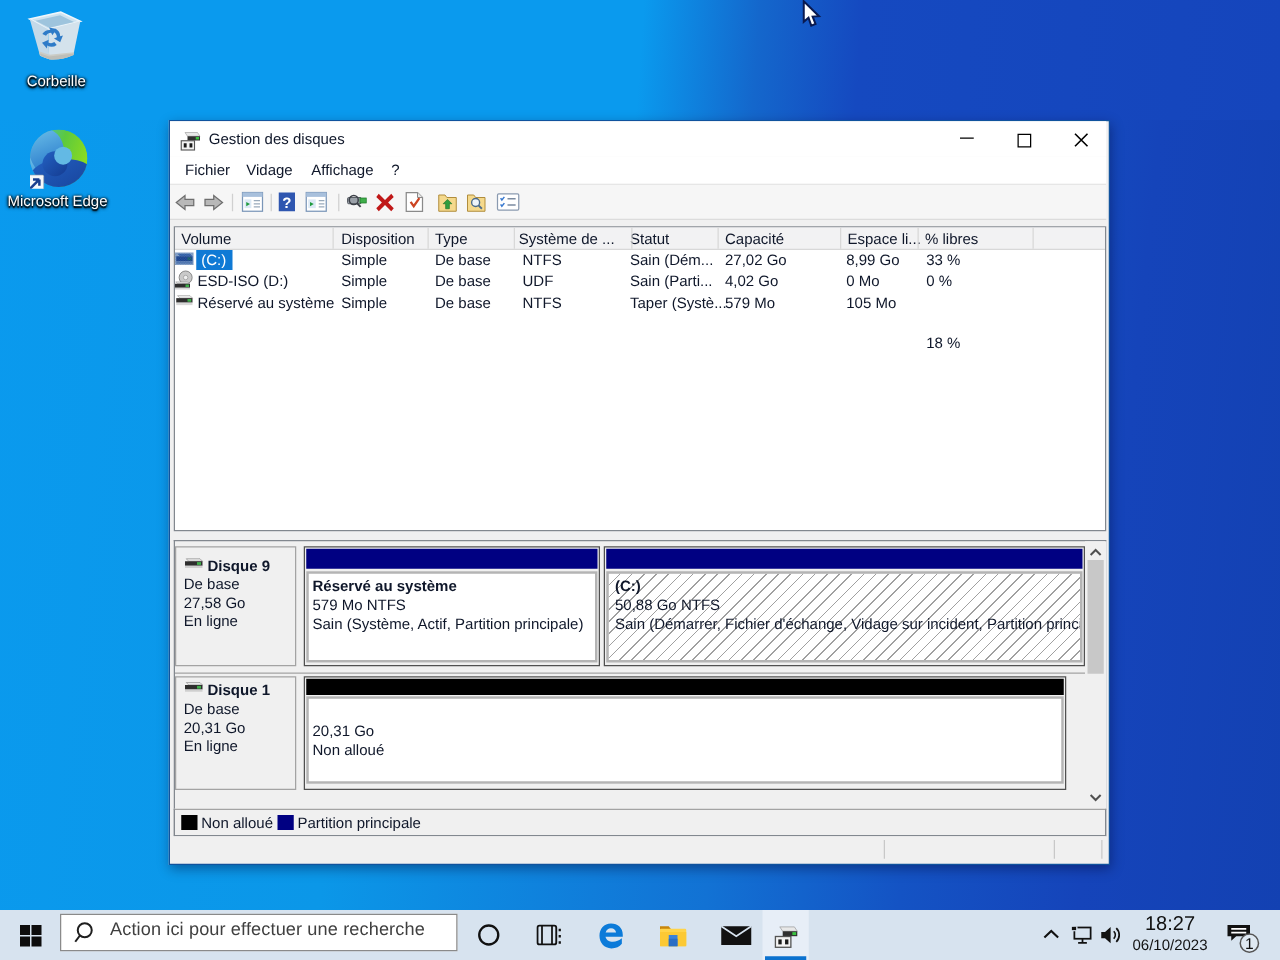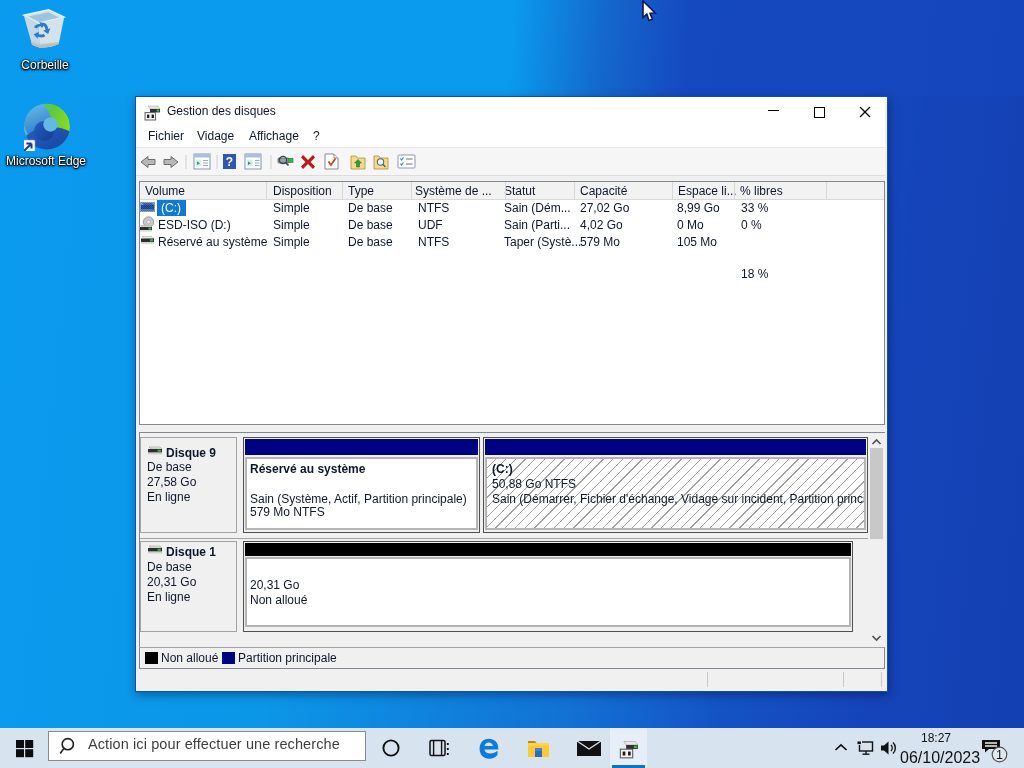--- a/index.html
+++ b/index.html
@@ -252,21 +252,21 @@
 </svg>
 <div class="a t12" style="left:166px;top:445px;font-weight:bold;">Disque 9</div>
 <div class="a t12" style="left:147px;top:459px;">De base</div>
 <div class="a t12" style="left:147px;top:474px;">27,58 Go</div>
 <div class="a t12" style="left:147px;top:489px;">En ligne</div>
 
 <div class="a" style="left:243px;top:437px;width:237px;height:96px;background:#f0f0f0;border:1px solid #505050;box-sizing:border-box;"></div>
 <div class="a" style="left:245px;top:439px;width:233px;height:16px;background:#000082;"></div>
 <div class="a" style="left:245px;top:457px;width:233px;height:73px;background:#fff;border:2px solid #b4b4b4;box-sizing:border-box;"></div>
 <div class="a t12" style="left:250px;top:461px;font-weight:bold;">Réservé au système</div>
-<div class="a t12" style="left:250px;top:476px;margin-top:28px;">579 Mo NTFS</div>
+<div class="a t12" style="left:250px;top:476px;">579 Mo NTFS</div>
 <div class="a t12" style="left:250px;top:491px;">Sain (Système, Actif, Partition principale)</div>
 
 <div class="a" style="left:483px;top:437px;width:385px;height:96px;background:#f0f0f0;border:1px solid #505050;box-sizing:border-box;"></div>
 <div class="a" style="left:485px;top:439px;width:381px;height:16px;background:#000082;"></div>
 <div class="a" style="left:485px;top:457px;width:381px;height:73px;border:2px solid #b4b4b4;box-sizing:border-box;overflow:hidden;background:repeating-linear-gradient(135deg,#ffffff 0px,#ffffff 6px,#a0a0a0 6px,#a0a0a0 6.9px);"></div>
 <div class="a t12" style="left:492px;top:461px;font-weight:bold;">(C:)</div>
 <div class="a t12" style="left:492px;top:476px;">50,88 Go NTFS</div>
 <div class="a t12" style="left:492px;top:491px;width:372px;overflow:hidden;">Sain (Démarrer, Fichier d'échange, Vidage sur incident, Partition princip</div>
 
 <div class="a" style="left:140px;top:538px;width:730px;height:1px;background:#a3a3a3;"></div>
@@ -374,22 +374,22 @@
   <line x1="10" y1="11" x2="10" y2="14" stroke="#111" stroke-width="1.4"></line>
   <line x1="6.5" y1="14.2" x2="13.5" y2="14.2" stroke="#111" stroke-width="1.4"></line>
   <rect x="1" y="1" width="5" height="4" fill="#d7e3ef"></rect>
   <rect x="1.5" y="1.5" width="3.4" height="2.6" fill="#111"></rect>
 </svg>
 <svg class="a" style="left:880px;top:740px;" width="19" height="16" viewBox="0 0 19 16">
   <polygon points="1,5.5 4,5.5 8.5,1.5 8.5,14.5 4,10.5 1,10.5" fill="#111"></polygon>
   <path d="M11,5 A4.4,4.4 0 0 1 11,11" fill="none" stroke="#111" stroke-width="1.4"></path>
   <path d="M13,2.5 A7.6,7.6 0 0 1 13,13.5" fill="none" stroke="#111" stroke-width="1.4"></path>
 </svg>
-<div class="a" style="left:900px;top:731px;width:72px;font-size:12px;color:#111;text-align:center;">18:27</div>
-<div class="a" style="left:900px;top:749px;width:72px;font-size:16px;color:#111;text-align:center;">06/10/2023</div>
+<div class="a" style="left:900px;top:731px;width:72px;font-size:16px;color:#111;text-align:center;">18:27</div>
+<div class="a" style="left:900px;top:749px;width:72px;font-size:12px;color:#111;text-align:center;">06/10/2023</div>
 
 <svg class="a" style="left:981px;top:739px;" width="28" height="25" viewBox="0 0 28 25">
   <path d="M1,1 L19,1 L19,10 L8,10 L4,13.5 L4,10 L1,10 Z" fill="#111"></path>
   <line x1="4" y1="4" x2="16" y2="4" stroke="#fff" stroke-width="1.4"></line>
   <line x1="4" y1="7" x2="16" y2="7" stroke="#fff" stroke-width="1.4"></line>
   <circle cx="18.5" cy="15.5" r="7.3" fill="#dfe9f2" stroke="#555" stroke-width="1.2"></circle>
   <text x="18.5" y="20" font-size="12.5" fill="#111" text-anchor="middle" font-family="Liberation Sans">1</text>
 </svg>
 
 <svg class="a" style="left:636px;top:0px;" width="22" height="26" viewBox="0 0 22 26">

